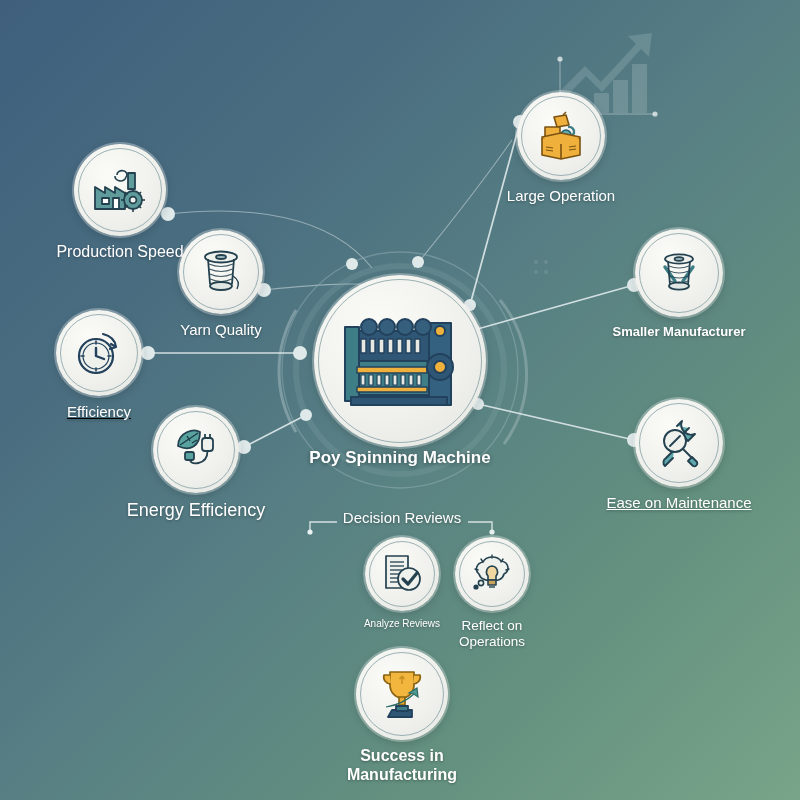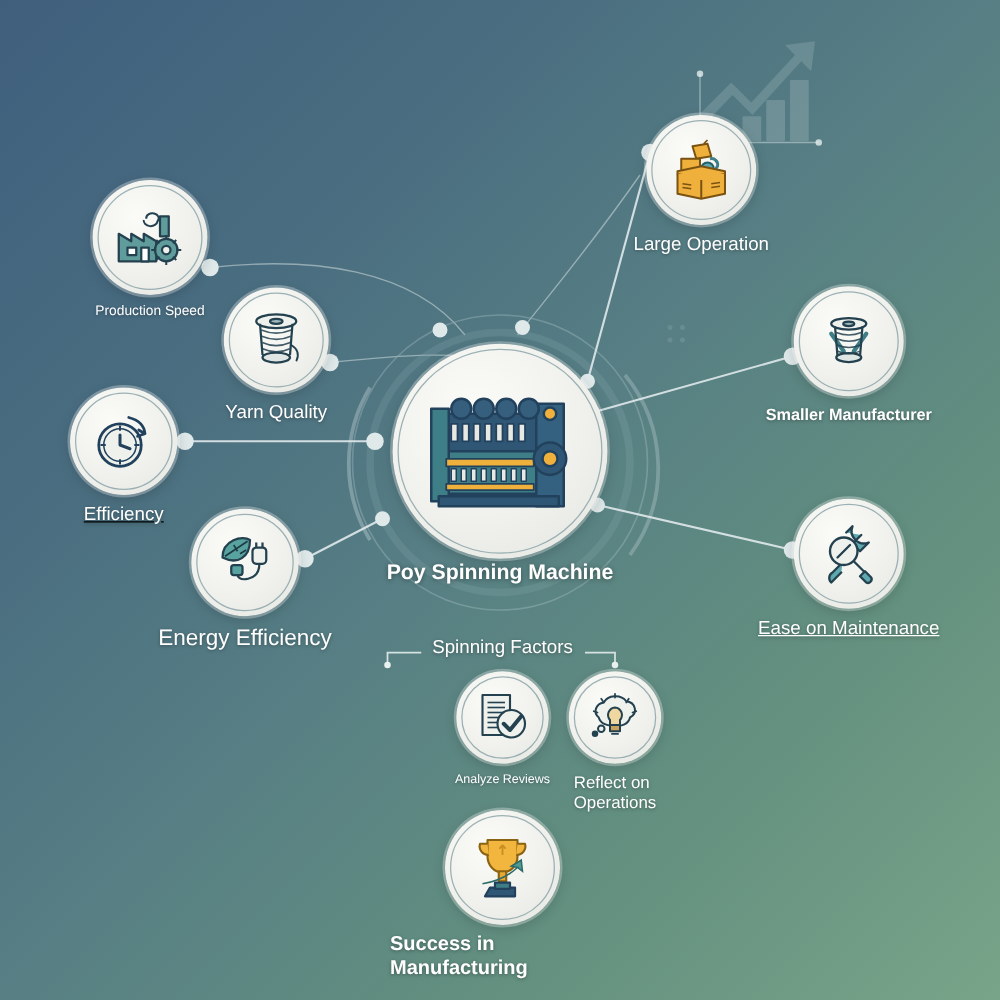--- a/index.html
+++ b/index.html
@@ -23,21 +23,21 @@
     background:radial-gradient(circle at 38% 32%,#fbfbf7 0%,#f0f1ec 55%,#e3e5e0 100%);
     box-shadow:0 0 0 2px rgba(255,255,255,.30), 0 3px 10px rgba(0,0,0,.18);
     display:flex;align-items:center;justify-content:center;
     position:relative;
   }
   .disc::after{
     content:"";position:absolute;left:4px;top:4px;right:4px;bottom:4px;
     border-radius:50%;border:1.6px solid #7e9aa0;opacity:.75;
   }
   .label{
-    color:#ffffff;text-align:left;line-height:1.18;
+    color:#ffffff;text-align:center;line-height:1.18;
     text-shadow:0 1px 3px rgba(0,0,0,.35);
     margin-top:7px;white-space:pre-line;
   }
   .hublabel{
     color:#fff;font-size:17px;font-weight:600;text-align:center;line-height:1.25;
     text-shadow:0 1px 4px rgba(0,0,0,.40);
   }
   .grouphdr{
     position:absolute;color:#fff;font-size:15px;text-align:center;
     text-shadow:0 1px 3px rgba(0,0,0,.35);
@@ -172,21 +172,21 @@
             <line x1="30" y1="35" x2="34" y2="35"></line>
               <line x1="50" y1="35" x2="54" y2="35"></line>
             <line x1="34" y1="27" x2="36.6" y2="29.6"></line>
               <line x1="47.4" y1="40.4" x2="50" y2="43"></line>
             <line x1="50" y1="27" x2="47.4" y2="29.6"></line>
               <line x1="36.6" y1="40.4" x2="34" y2="43"></line>
           </g>
         </g>
       </svg>
     </div>
-    <div class="label" style="font-size:11px;">Production Speed</div>
+    <div class="label" style="font-size:16px;">Production Speed</div>
   </div>
 
   <div class="node abs" style="left:151px;top:230px;width:140px;">
     <div class="disc" style="width:84px;height:84px;">
       <svg width="48" height="52" viewBox="0 0 48 52">
         <g stroke="#24414f" stroke-width="1.8" fill="none" stroke-linejoin="round">
           <ellipse cx="24" cy="11" rx="16" ry="5.5" fill="#eef1ec"></ellipse>
           <ellipse cx="24" cy="11" rx="5" ry="2" fill="#9fb7bb"></ellipse>
           <path d="M11 13 L13 38 M37 13 L35 38"></path>
           <path d="M13 38 q11 5 22 0"></path>
@@ -306,21 +306,21 @@
   <svg class="layer" viewBox="0 0 800 800">
     <g stroke="#e3ecec" stroke-width="1.4" fill="none" opacity=".9">
       <path d="M310 530 L310 522 L337 522"></path>
       <path d="M468 522 L492 522 L492 530"></path>
     </g>
     <g fill="#e9f1f1">
       <circle cx="310" cy="532" r="2.6"></circle>
       <circle cx="492" cy="532" r="2.6"></circle>
     </g>
   </svg>
-  <div class="grouphdr" style="left:322px;top:509px;width:160px;">Spinning Factors</div>
+  <div class="grouphdr" style="left:322px;top:509px;width:160px;">Decision Reviews</div>
 
 
   <div class="node abs" style="left:343px;top:537px;width:118px;">
     <div class="disc" style="width:74px;height:74px;">
       <svg width="44" height="44" viewBox="0 0 44 44">
         <g stroke="#24414f" stroke-width="1.7" fill="none" stroke-linejoin="round">
           <rect x="6" y="4" width="22" height="32" fill="#eef1ec"></rect>
           <g stroke-width="1.3">
             <line x1="10" y1="10" x2="24" y2="10"></line>
               <line x1="10" y1="14" x2="24" y2="14"></line>

